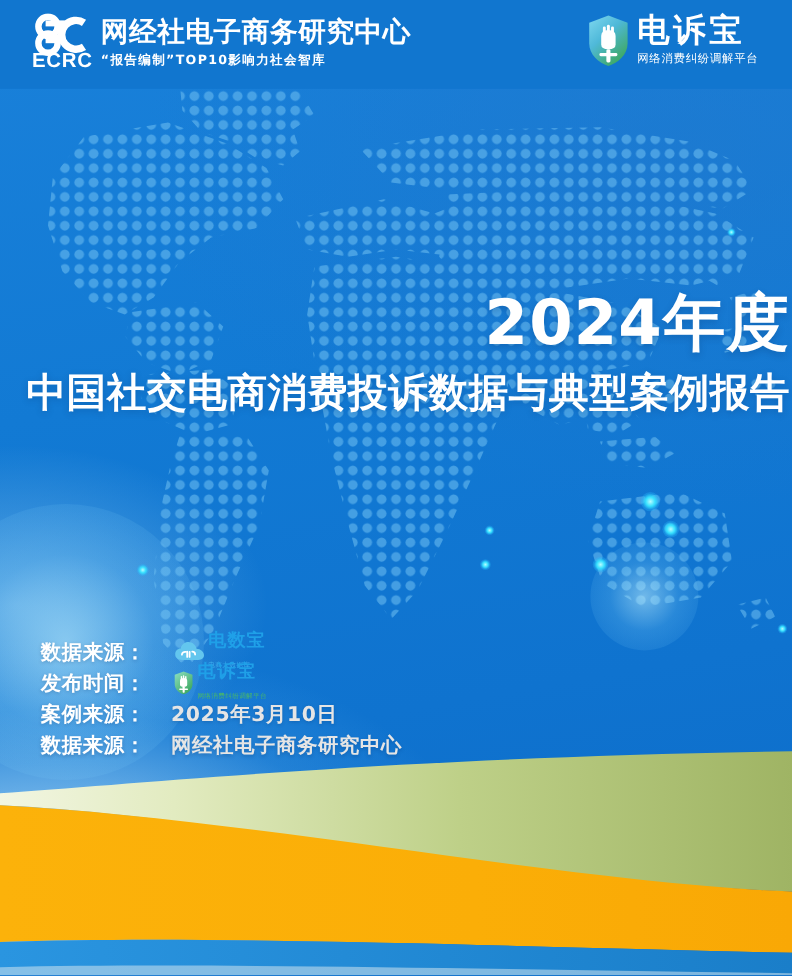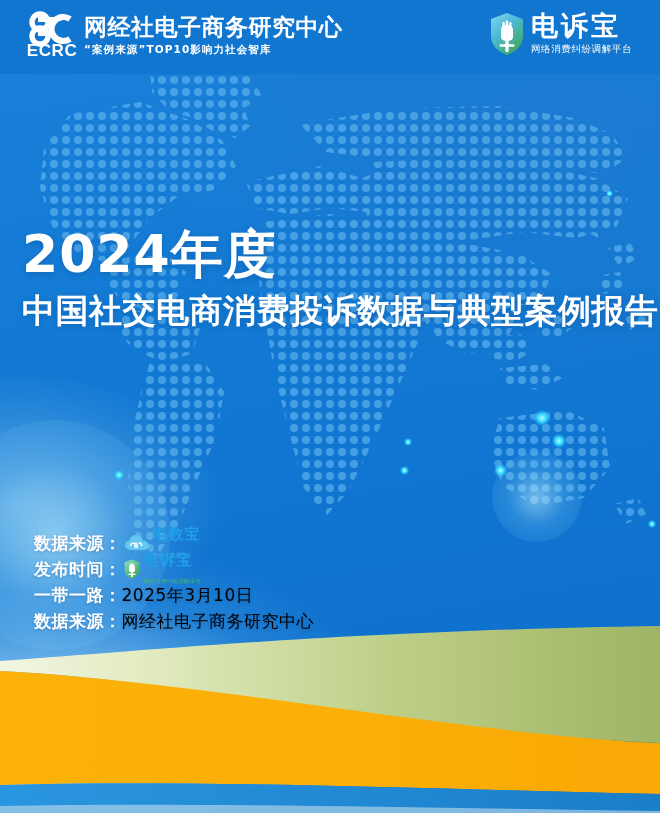--- a/index.html
+++ b/index.html
@@ -71,44 +71,44 @@
   .dsb-cn{
     color:#fff;font-size:27px;font-weight:bold;letter-spacing:3px;line-height:1;
     font-family:"DejaVu Sans","Liberation Sans",sans-serif;white-space:nowrap;
   }
   .dsb-sub{
     color:#fff;font-size:9.5px;letter-spacing:.6px;margin-top:4px;text-align:right;
     font-family:"DejaVu Sans","Liberation Sans",sans-serif;white-space:nowrap;
   }
 
   
-  .titles{position:absolute;left:22px;top:228px;z-index:5;}
+  .titles{position:absolute;left:22px;top:244px;z-index:5;text-align:right;}
   .title-year{
     color:#fff;font-size:52px;font-weight:bold;line-height:1;letter-spacing:1px;
     font-family:"DejaVu Sans","Liberation Sans",sans-serif;
     text-shadow:0 2px 6px rgba(0,40,90,.22);
   }
   .title-main{
     color:#ffffff;font-size:33px;font-weight:bold;line-height:1.18;margin-top:12px;
     letter-spacing:.5px;
     font-family:"DejaVu Sans","Liberation Sans",sans-serif;
     text-shadow:0 2px 6px rgba(0,40,90,.22);
     white-space:nowrap;
   }
 
   
   .meta{position:absolute;left:34px;top:530px;z-index:5;}
-  .meta-row{display:flex;align-items:center;height:26px;white-space:nowrap;}
+  .meta-row{display:flex;align-items:center;height:26px;white-space:nowrap;gap:21px;}
   .meta-label{
     color:#fff;font-size:17px;font-weight:bold;letter-spacing:.5px;
     font-family:"DejaVu Sans","Liberation Sans",sans-serif;
     text-shadow:0 1px 3px rgba(0,40,90,.25);
   }
   .meta-value{
-    color:#000000;font-size:17px;font-weight:normal;letter-spacing:.5px;
+    color:#e5e5e5;font-size:17px;font-weight:bold;letter-spacing:.5px;
     font-family:"DejaVu Sans","Liberation Sans",sans-serif;
     text-shadow:0 1px 3px rgba(0,40,90,.25);
   }
   
   .mini-edb{display:flex;align-items:center;margin-left:2px;justify-content:flex-end;}
   .mini-edb .cloud{width:26px;height:18px;flex:0 0 auto;}
   .mini-edb .w{margin-left:3px;}
   .mini-edb .w1{
     color:#1fa0e8;font-size:15px;font-weight:bold;line-height:1;letter-spacing:1px;
     font-family:"DejaVu Sans","Liberation Sans",sans-serif;
@@ -210,21 +210,21 @@
             <circle cx="16" cy="25" r="8"></circle>
           </g>
           <rect x="14" y="6" width="16" height="5" fill="#ffffff"></rect>
           <rect x="14" y="20" width="16" height="5" fill="#ffffff"></rect>
           <path d="M46,8 A12,12 0 1,0 46,28" fill="none" stroke="#ffffff" stroke-width="6.2" stroke-linecap="butt"></path>
         </svg>
         <div class="wordmark">ECRC</div>
       </div>
       <div class="ecrc-txt">
         <div class="ecrc-cn">网经社电子商务研究中心</div>
-        <div class="ecrc-sub">“案例来源”TOP10影响力社会智库</div>
+        <div class="ecrc-sub">“报告编制”TOP10影响力社会智库</div>
       </div>
     </div>
 
     <div class="dsb">
       <svg class="dsb-shield" viewBox="0 0 34 44" xmlns="http://www.w3.org/2000/svg">
         <defs>
           <linearGradient id="shg" x1="0" y1="0" x2="0.7" y2="1">
             <stop offset="0%" stop-color="#7fd8ef"></stop>
             <stop offset="45%" stop-color="#4fb9d9"></stop>
             <stop offset="100%" stop-color="#3da85f"></stop>
@@ -289,21 +289,21 @@
           </g>
         </svg>
         <span class="w">
           <span class="w1">电诉宝</span><br>
           <span class="w2">网络消费纠纷调解平台</span>
         </span>
       </span>
     </div>
 
     <div class="meta-row">
-      <span class="meta-label">一带一路：</span>
+      <span class="meta-label">案例来源：</span>
       <span class="meta-value">2025年3月10日</span>
     </div>
 
     <div class="meta-row">
       <span class="meta-label">数据来源：</span>
       <span class="meta-value">网经社电子商务研究中心</span>
     </div>
   </div>
 
   <div class="ribbons">

